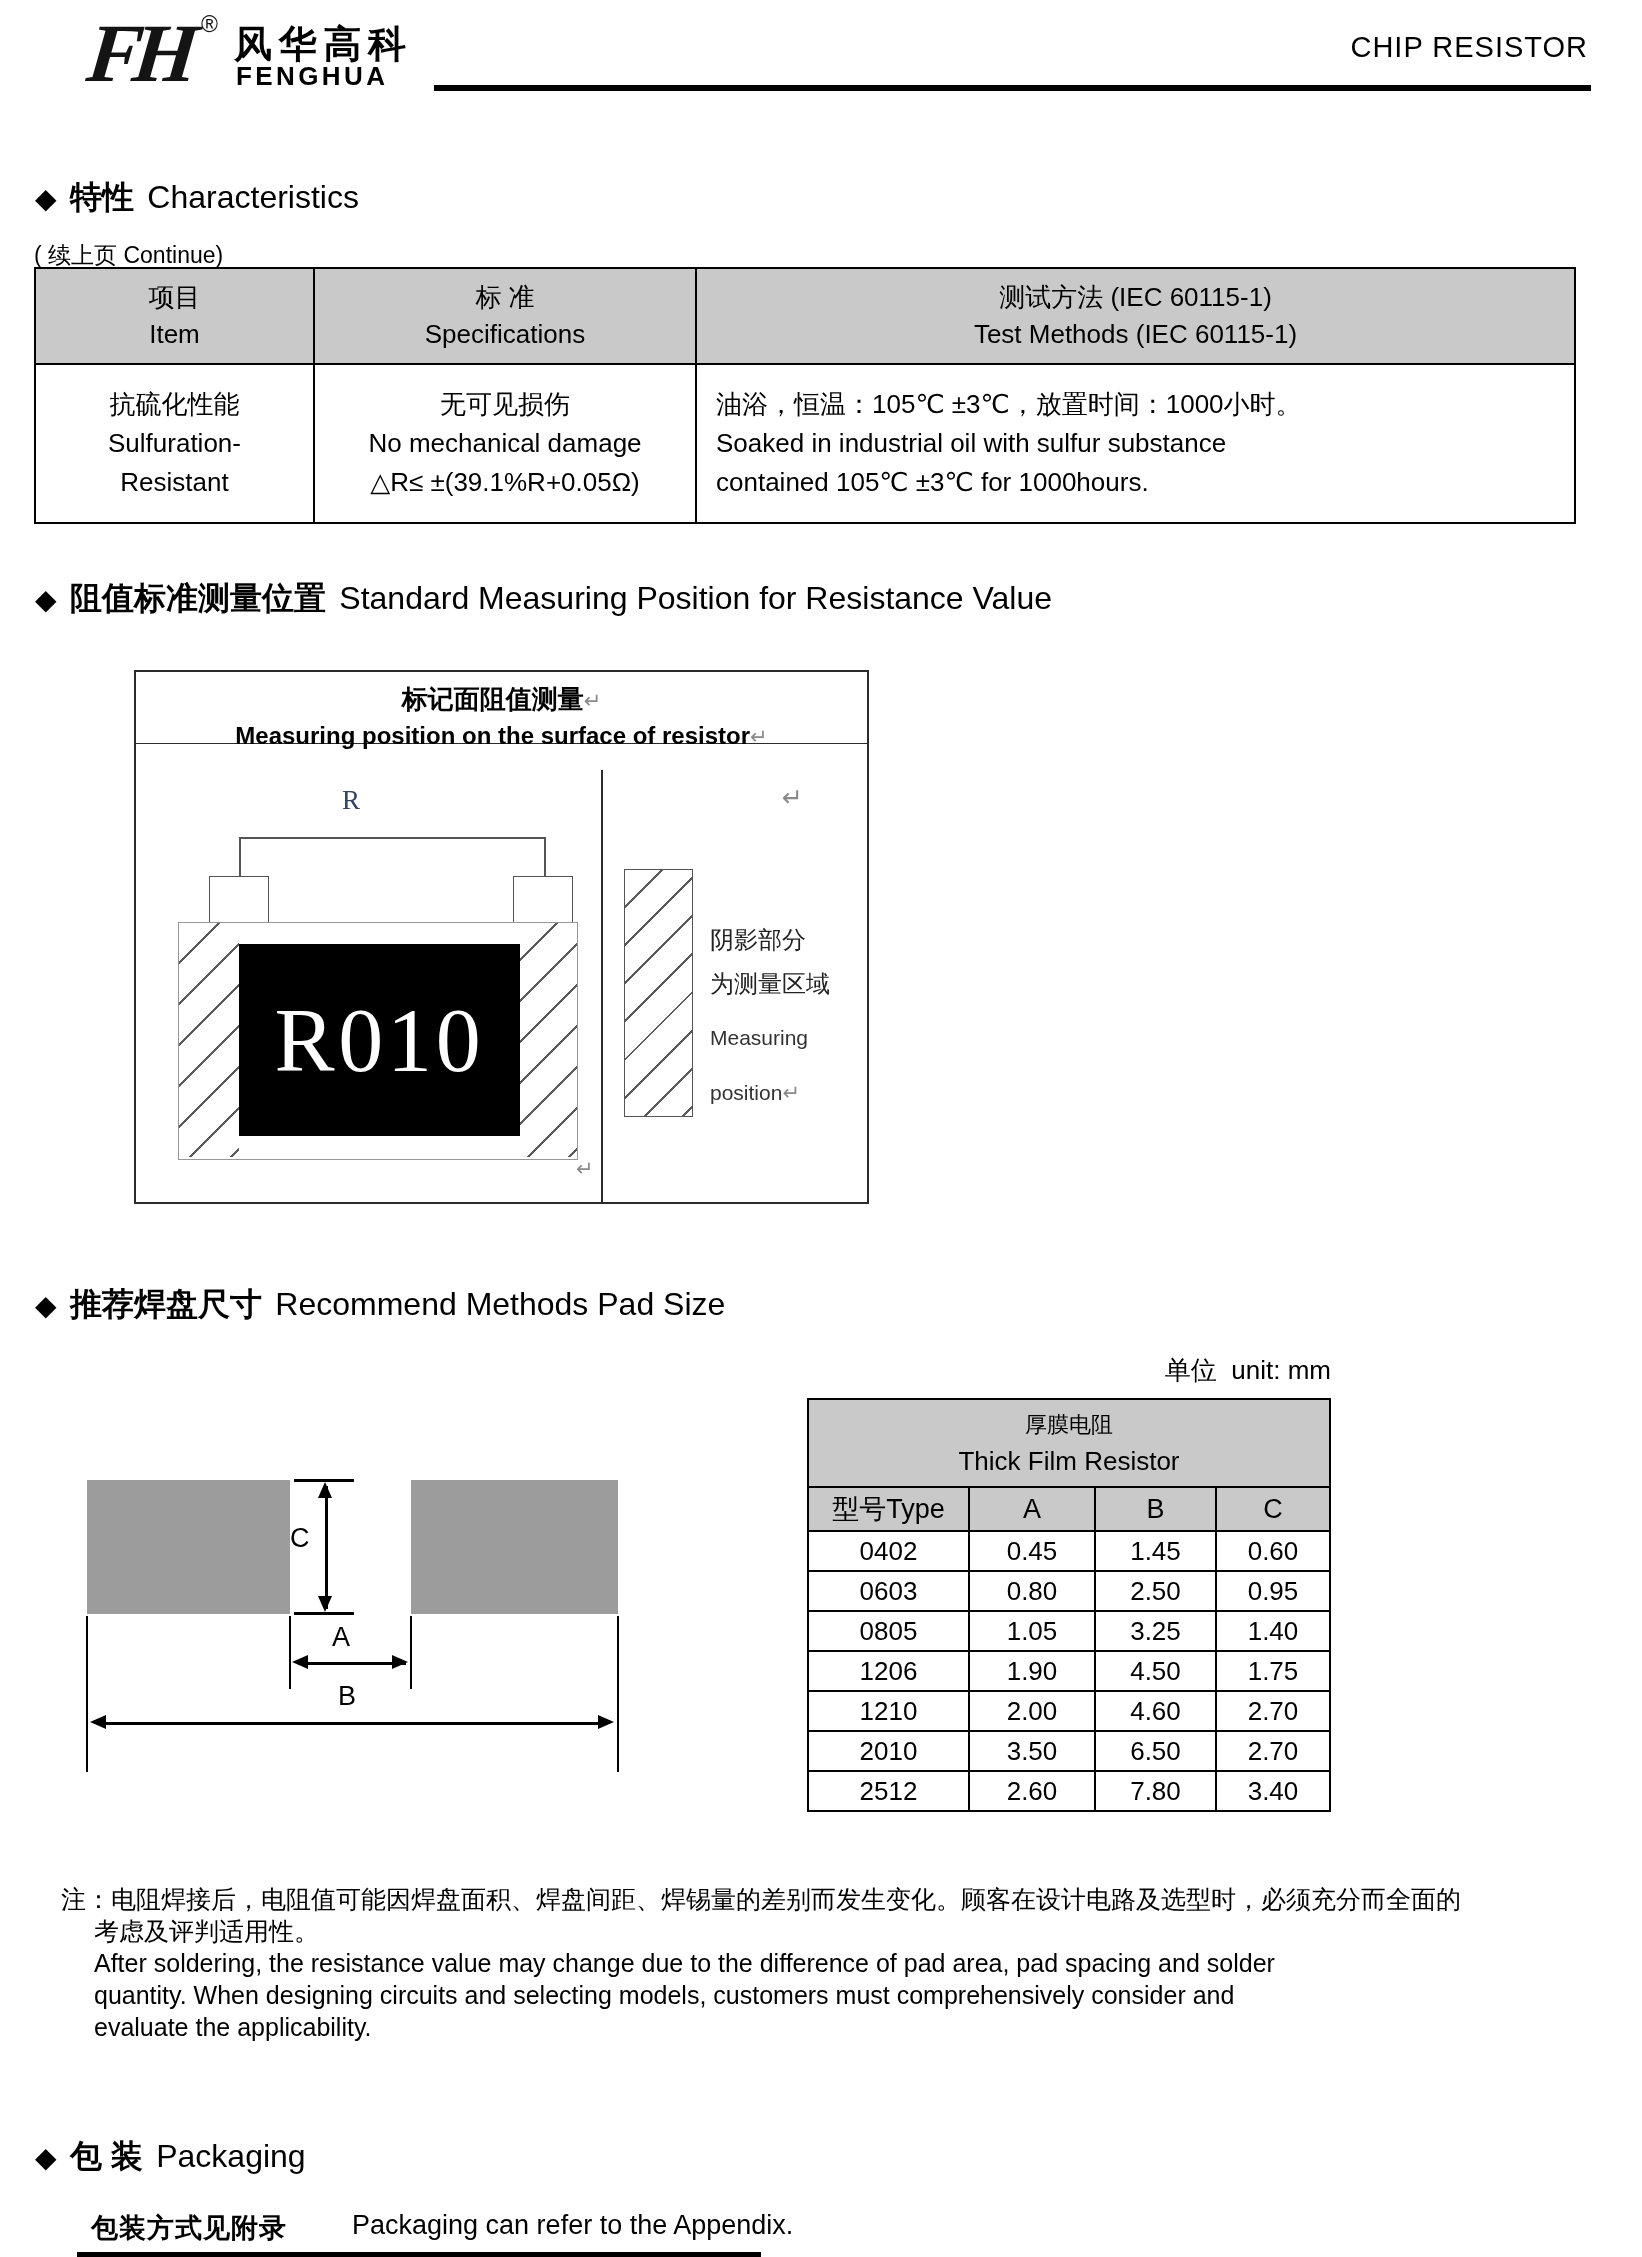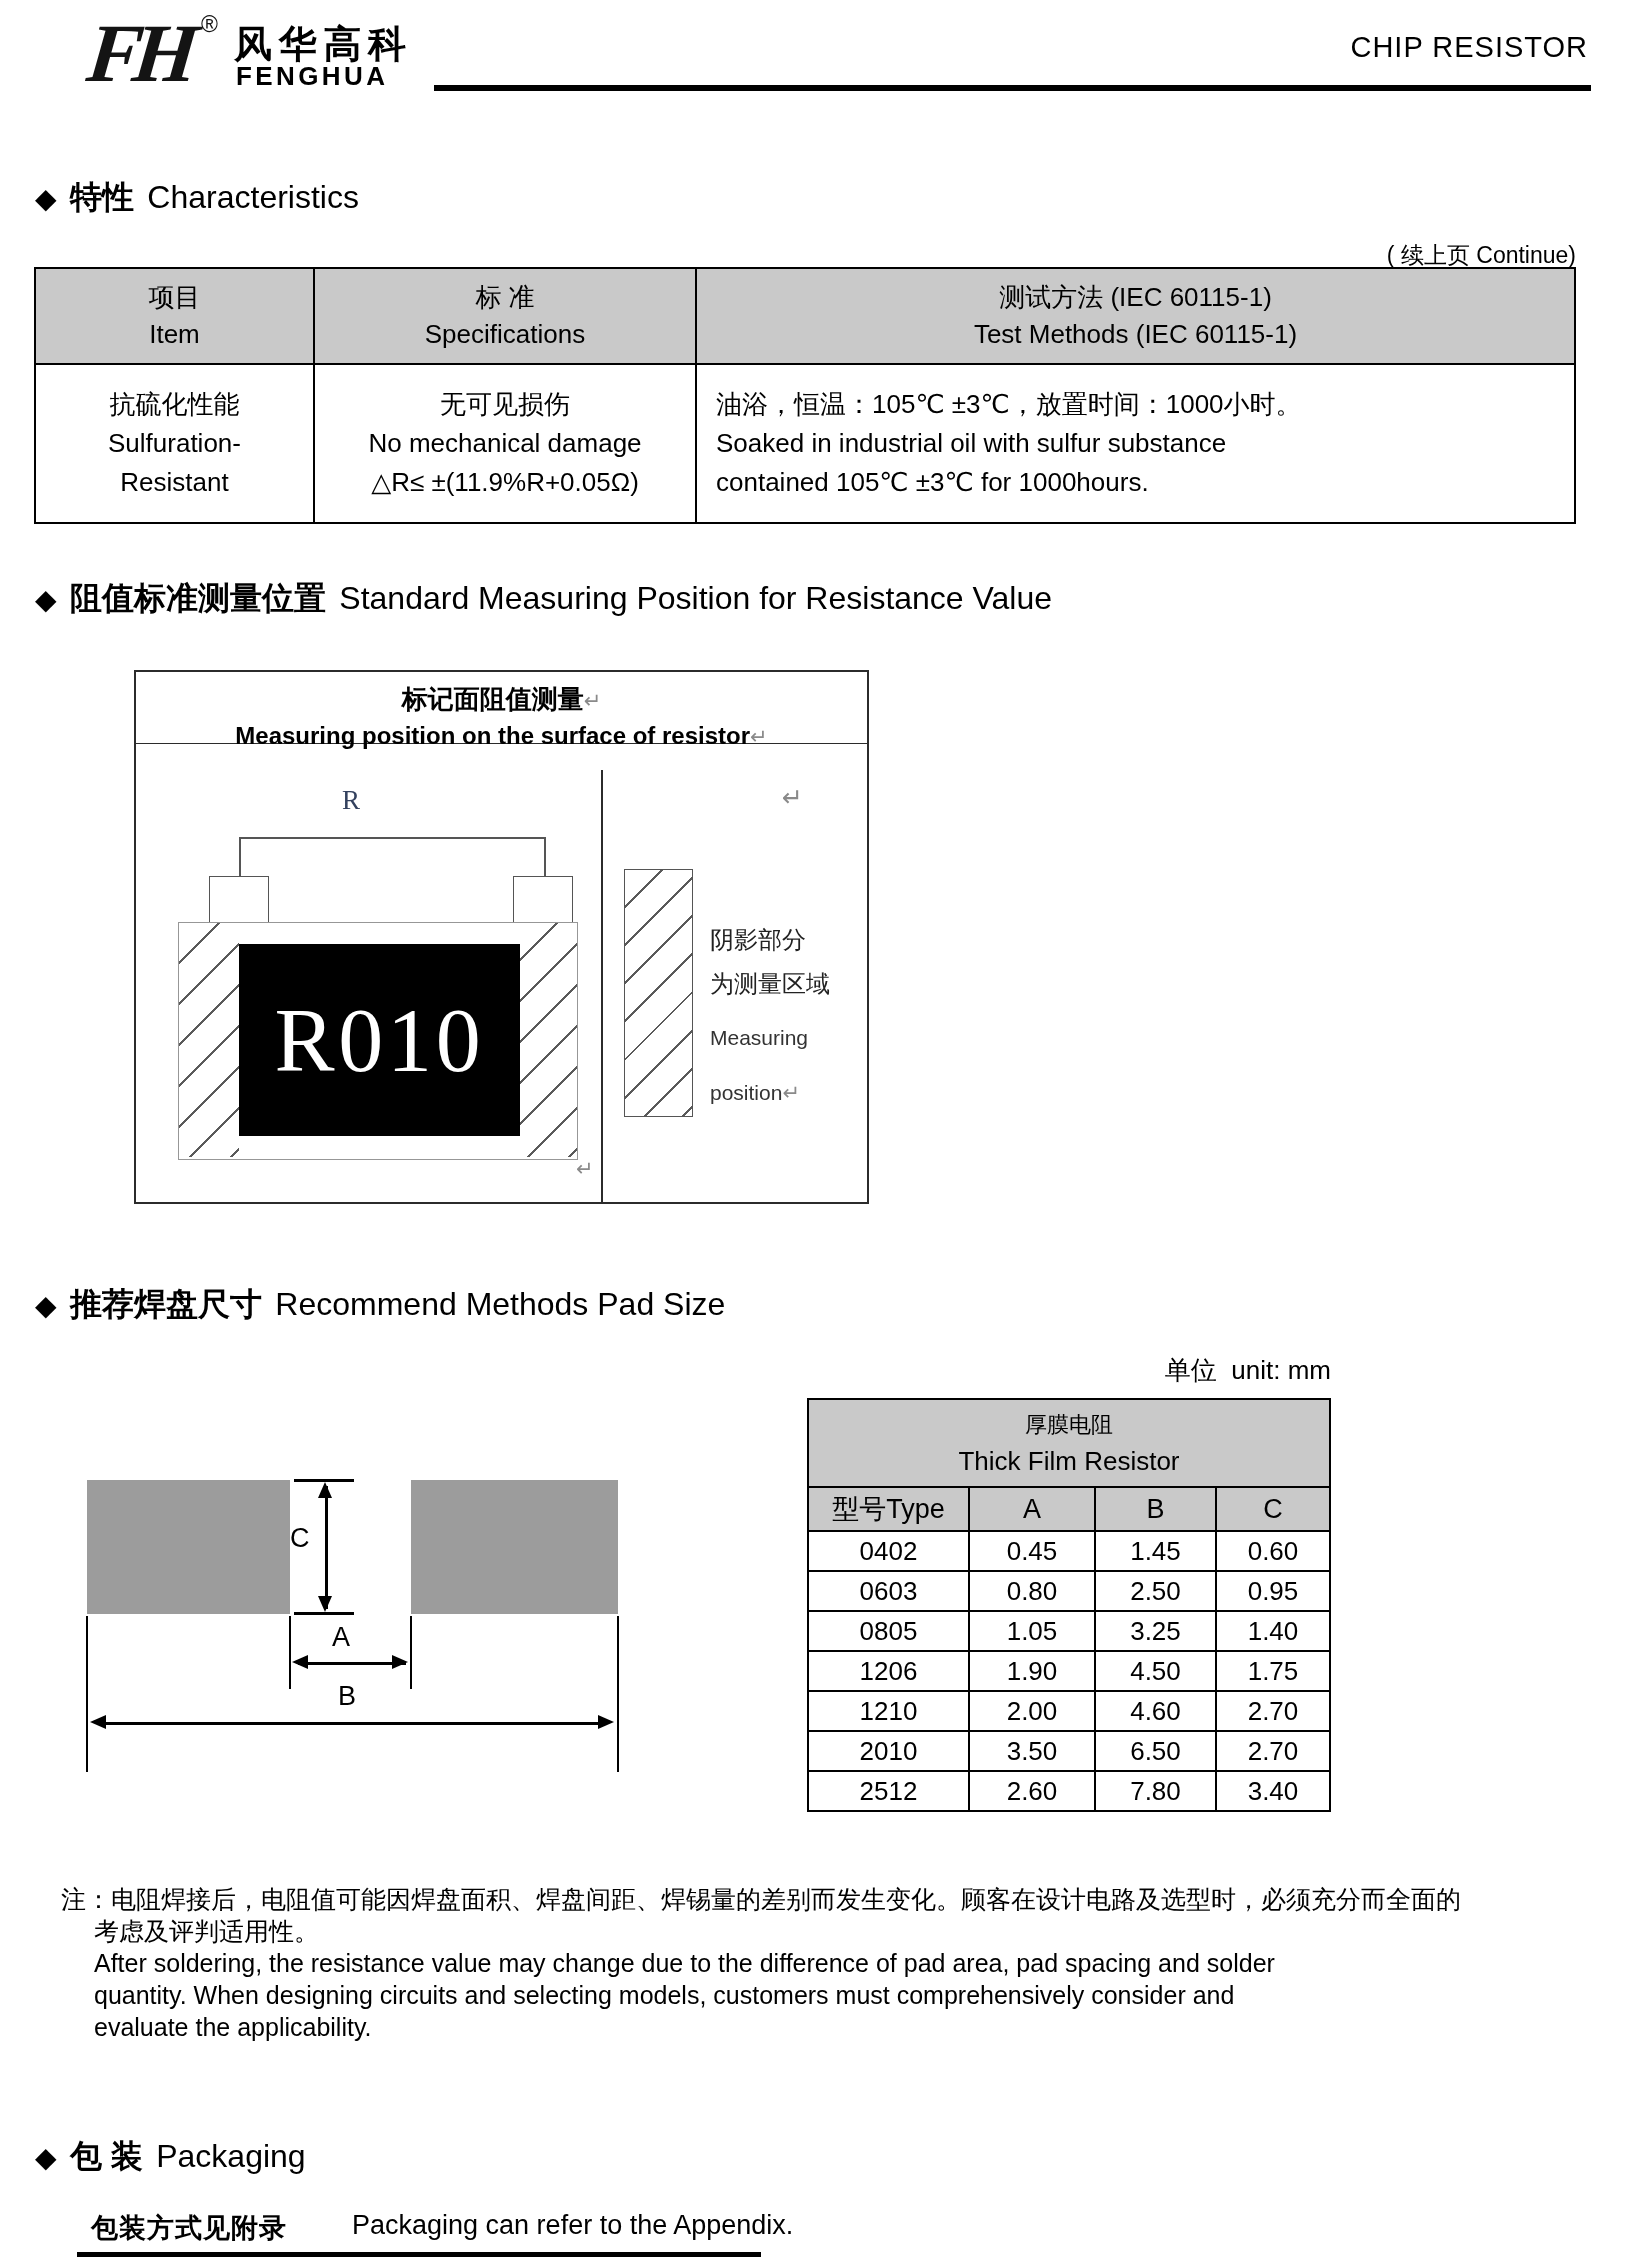--- a/index.html
+++ b/index.html
@@ -19,21 +19,21 @@
   .doc-title { position:absolute; top:31px; right:55px; font-size:29px; letter-spacing:1px; }
   .header-rule { position:absolute; left:434px; top:85px; width:1157px; height:5.8px; background:#000; }
 
   
   .sec-head { position:absolute; display:flex; gap:13.4px; align-items:baseline; font-size:32px; }
   .sec-head .diamond { font-size:28px; }
   .sec-head .zh { font-weight:bold; }
   .sec-head .en { font-weight:400; }
 
   
-  .continue-note { position:absolute; left:34px; top:240px; width:1542px; text-align:right; font-size:23px; }
+  .continue-note { position:absolute; left:34px; top:240px; width:1542px; text-align:left; font-size:23px; }
   table { border-collapse:collapse; }
   .t1 { position:absolute; left:34px; top:267px; width:1542px; table-layout:fixed; }
   .t1 th, .t1 td { border:2.9px solid #000; font-weight:400; }
   .t1 .th-row th { background:#c9c9c9; height:96px; font-size:26px; line-height:37px; text-align:center; }
   .t1 .data-row td { height:159px; font-size:26px; line-height:39px; text-align:center; vertical-align:middle; background:#fff; }
   .t1 .data-row td.left { text-align:left; padding-left:19px; }
 
   
   .diagram { position:absolute; left:134px; top:670px; width:735px; height:534px; border:2.9px solid #2b2b2b; background:#fff; }
   .diagram .band { position:absolute; left:0; top:0; width:100%; height:72px; border-bottom:1.9px solid #2b2b2b; text-align:center; }
@@ -129,21 +129,21 @@
       </tr>
       <tr class="data-row">
         <td>
           <div>抗硫化性能</div>
           <div>Sulfuration-</div>
           <div>Resistant</div>
         </td>
         <td>
           <div>无可见损伤</div>
           <div>No mechanical damage</div>
-          <div>△R≤ ±(11.9%R+0.05Ω)</div>
+          <div>△R≤ ±(39.1%R+0.05Ω)</div>
         </td>
         <td class="left">
           <div>油浴，恒温：105℃ ±3℃，放置时间：1000小时。</div>
           <div>Soaked in industrial oil with sulfur substance</div>
           <div>contained 105℃ ±3℃ for 1000hours.</div>
         </td>
       </tr>
     </tbody>
   </table>
 

